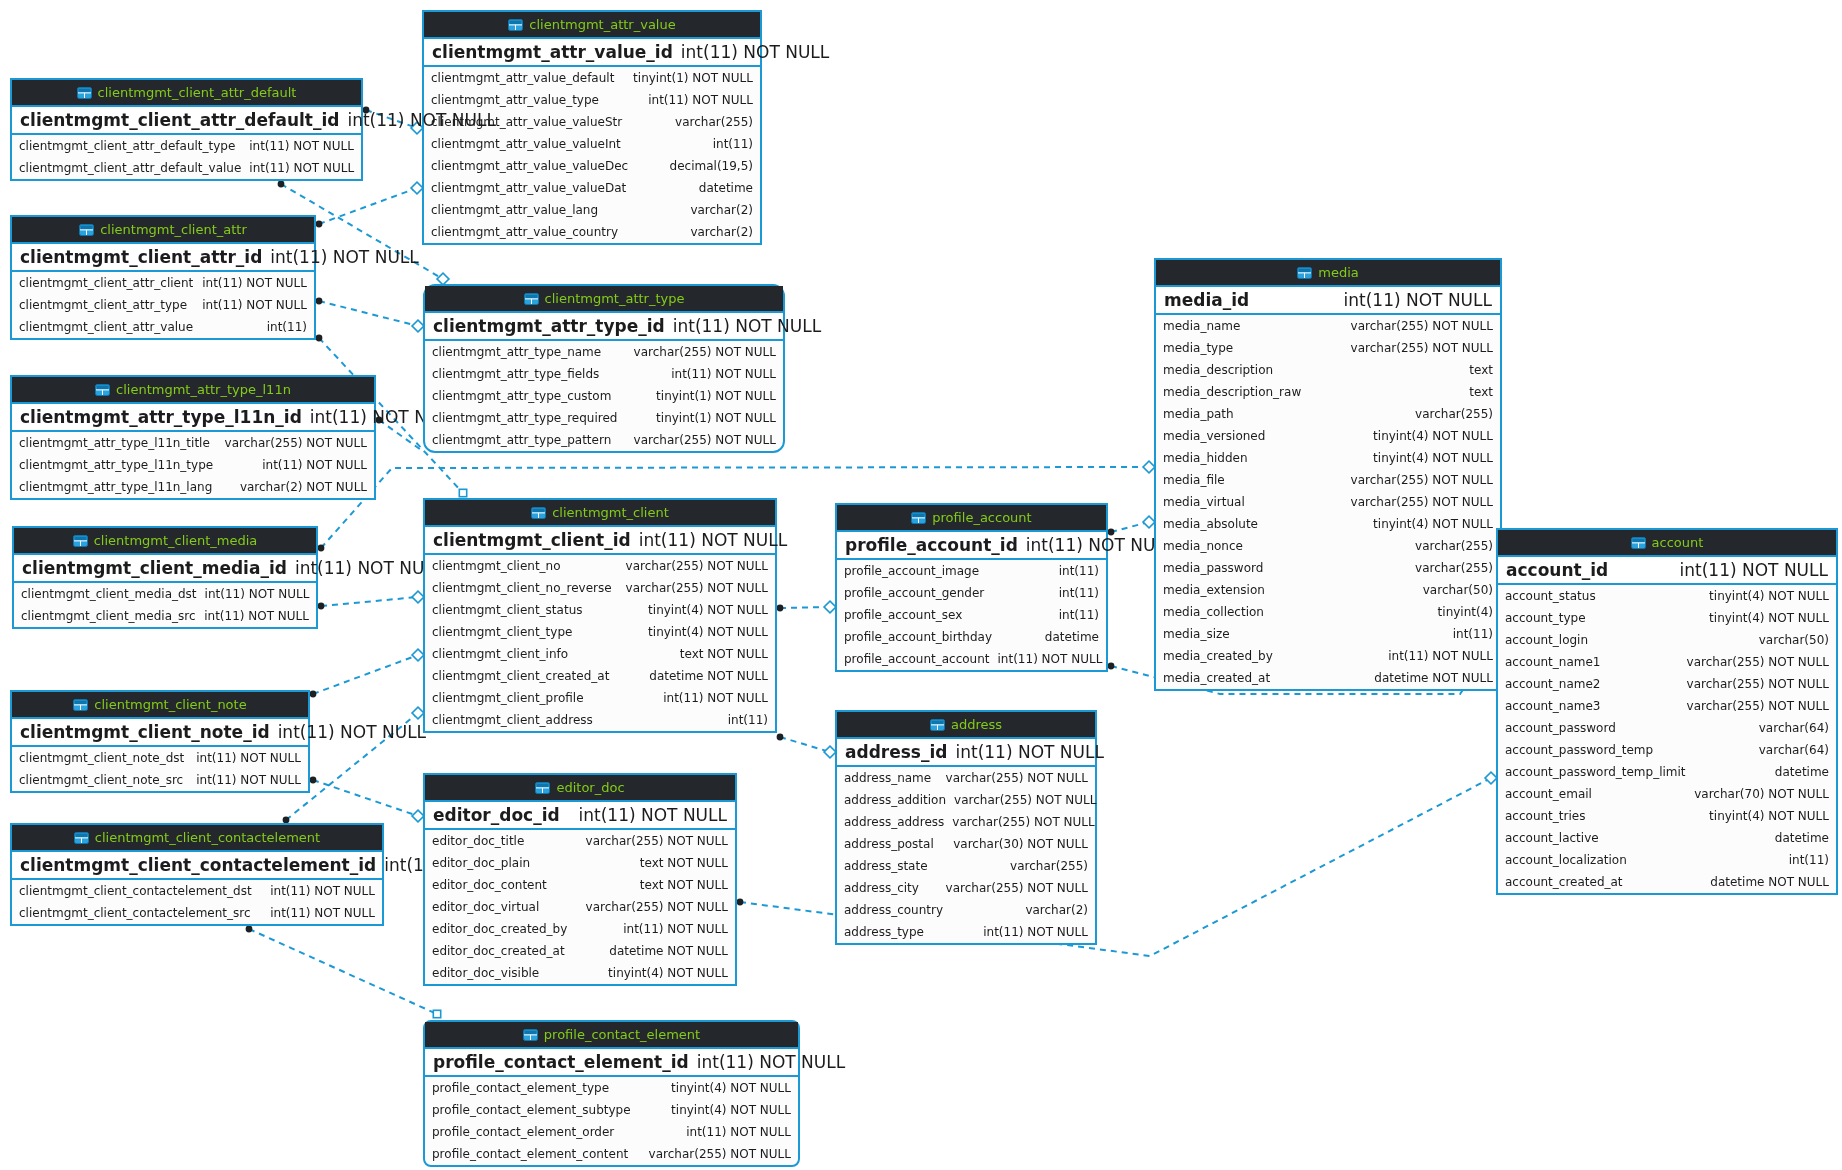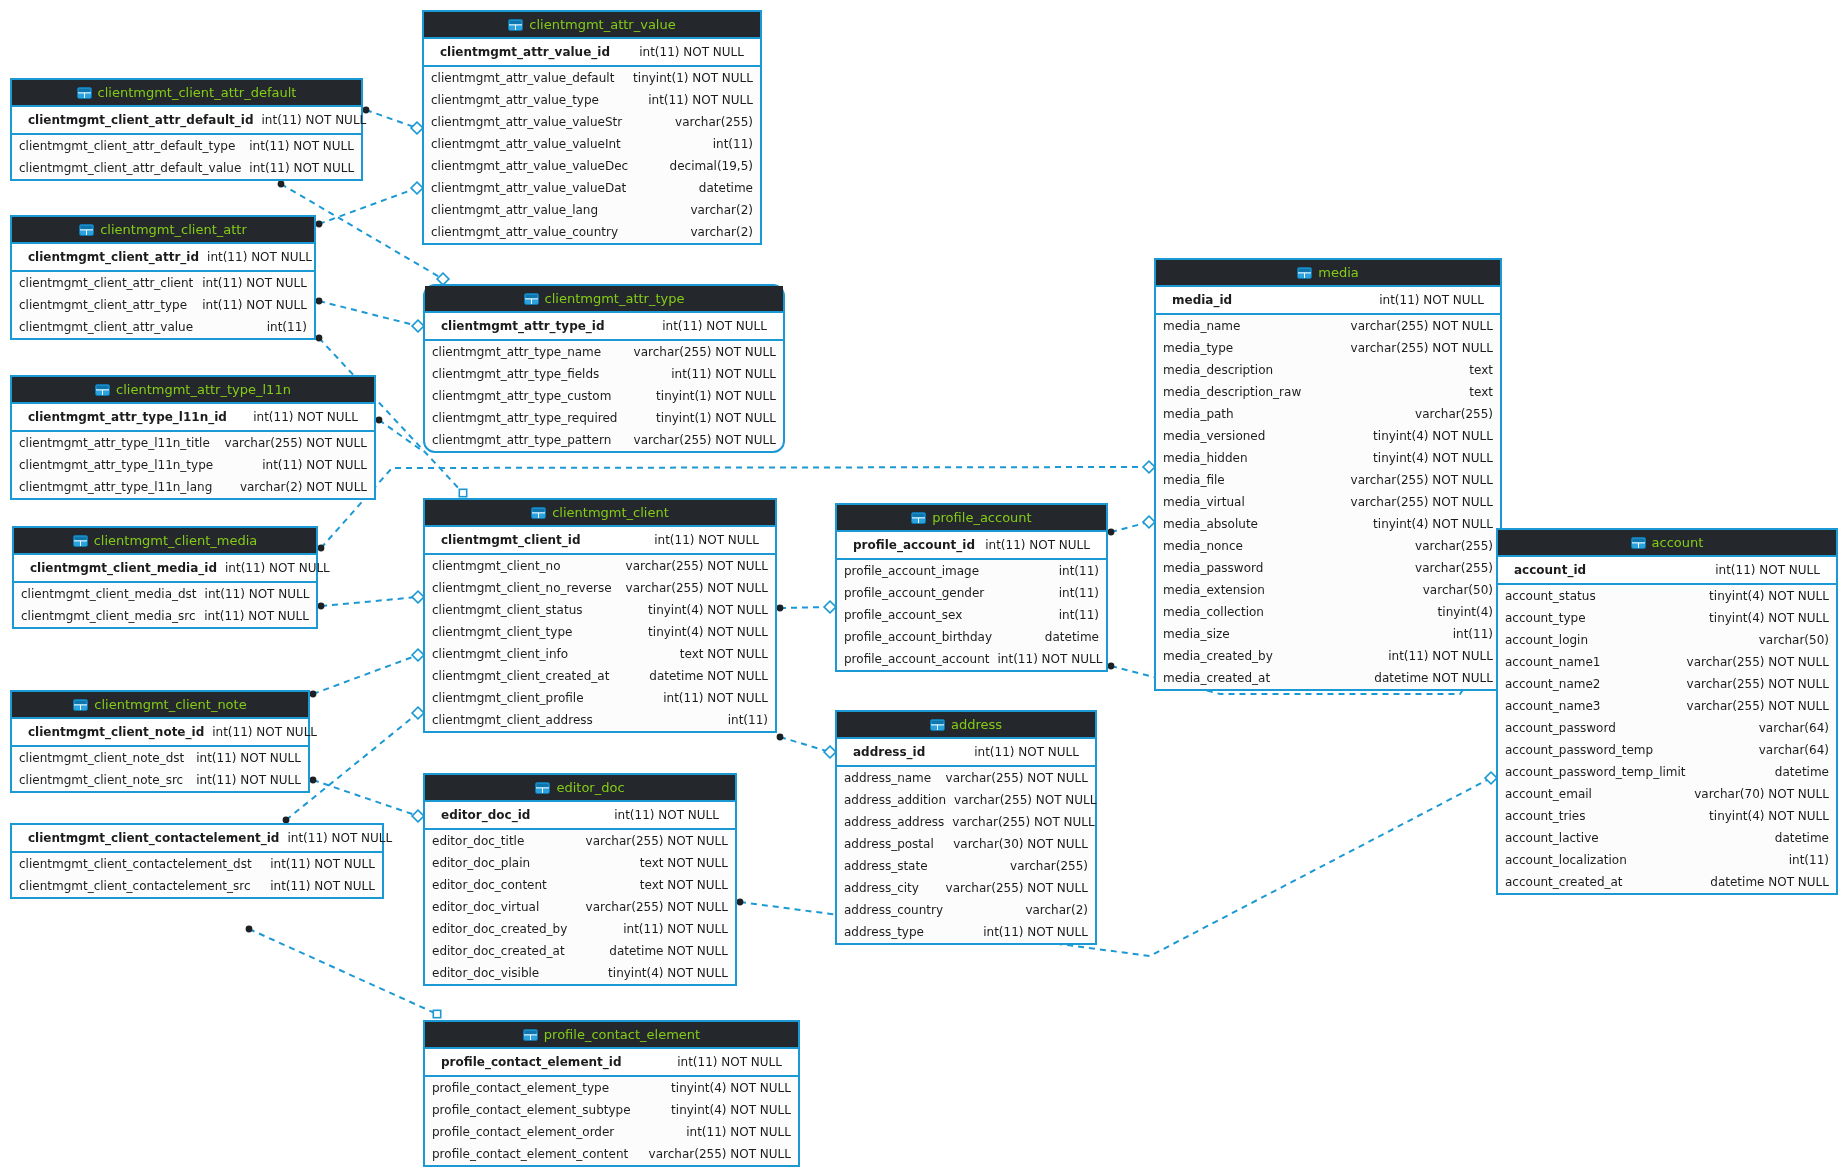--- a/index.html
+++ b/index.html
@@ -7,21 +7,21 @@
        font-family:"DejaVu Sans","Liberation Sans",sans-serif;color:#1c1c1c;}
   #canvas{position:absolute;left:0;top:0;width:1842px;height:1170px;}
   #rel-layer{position:absolute;left:0;top:0;z-index:0;}
   .entity{position:absolute;z-index:1;border:2px solid var(--accent);
           background:#fcfcfc;box-sizing:border-box;}
   .entity-header{background:var(--header-bg);color:#84cc16;height:25px;
           border-bottom:2px solid var(--accent);display:flex;align-items:center;
           justify-content:center;gap:6px;font-size:13px;white-space:nowrap;}
   .pk-row{height:26px;border-bottom:2px solid var(--accent);background:#ffffff;
           display:flex;align-items:center;justify-content:space-between;
-          padding:0 16px;font-size:12px;}
+          padding:0 8px;font-size:17px;}
   .pk-row .field-name{font-weight:bold;}
   .field-row{height:22px;display:flex;align-items:center;
           justify-content:space-between;padding:0 7px;font-size:12px;}
   .field-name{white-space:nowrap;margin-right:8px;}
   .field-type{white-space:nowrap;}
   .icon-wrap{display:flex;align-items:center;}
 </style>
 </head>
 <body>
 
@@ -257,20 +257,31 @@
       <div class="field-row">
         <span class="field-name">clientmgmt_client_note_dst</span>
         <span class="field-type">int(11) NOT NULL</span>
       </div>
       <div class="field-row">
         <span class="field-name">clientmgmt_client_note_src</span>
         <span class="field-type">int(11) NOT NULL</span>
       </div>
     </div>
     <div class="entity" style="left: 10px; top: 823px; width: 374px;">
+      <div class="entity-header">
+        <span class="icon-wrap">
+          <svg width="15" height="12" viewBox="0 0 15 12" aria-hidden="true">
+  <rect x="0.5" y="0.5" width="14" height="11" rx="1.8" fill="#2aa2de" stroke="#0f76ad"></rect>
+  <rect x="1.4" y="1.6" width="12.2" height="3.4" rx="0.8" fill="#0f76ad"></rect>
+  <line x1="1" y1="5.9" x2="14" y2="5.9" stroke="#ffffff" stroke-width="1"></line>
+  <line x1="7.5" y1="5.9" x2="7.5" y2="11" stroke="#ffffff" stroke-width="1"></line>
+          </svg>
+        </span>
+        <span>clientmgmt_client_contactelement</span>
+      </div>
       <div class="pk-row">
         <span class="field-name">clientmgmt_client_contactelement_id</span>
         <span class="field-type">int(11) NOT NULL</span>
       </div>
       <div class="field-row">
         <span class="field-name">clientmgmt_client_contactelement_dst</span>
         <span class="field-type">int(11) NOT NULL</span>
       </div>
       <div class="field-row">
         <span class="field-name">clientmgmt_client_contactelement_src</span>
@@ -401,21 +412,21 @@
       </div>
       <div class="field-row">
         <span class="field-name">editor_doc_created_at</span>
         <span class="field-type">datetime NOT NULL</span>
       </div>
       <div class="field-row">
         <span class="field-name">editor_doc_visible</span>
         <span class="field-type">tinyint(4) NOT NULL</span>
       </div>
     </div>
-    <div class="entity" style="left: 423px; top: 1020px; width: 377px;">
+    <div class="entity" style="left: 423px; top: 1020px; width: 377px; border-radius: 8px;">
       <div class="entity-header">
         <span class="icon-wrap">
           <svg width="15" height="12" viewBox="0 0 15 12" aria-hidden="true">
   <rect x="0.5" y="0.5" width="14" height="11" rx="1.8" fill="#2aa2de" stroke="#0f76ad"></rect>
   <rect x="1.4" y="1.6" width="12.2" height="3.4" rx="0.8" fill="#0f76ad"></rect>
   <line x1="1" y1="5.9" x2="14" y2="5.9" stroke="#ffffff" stroke-width="1"></line>
   <line x1="7.5" y1="5.9" x2="7.5" y2="11" stroke="#ffffff" stroke-width="1"></line>
           </svg>
         </span>
         <span>profile_contact_element</span>

